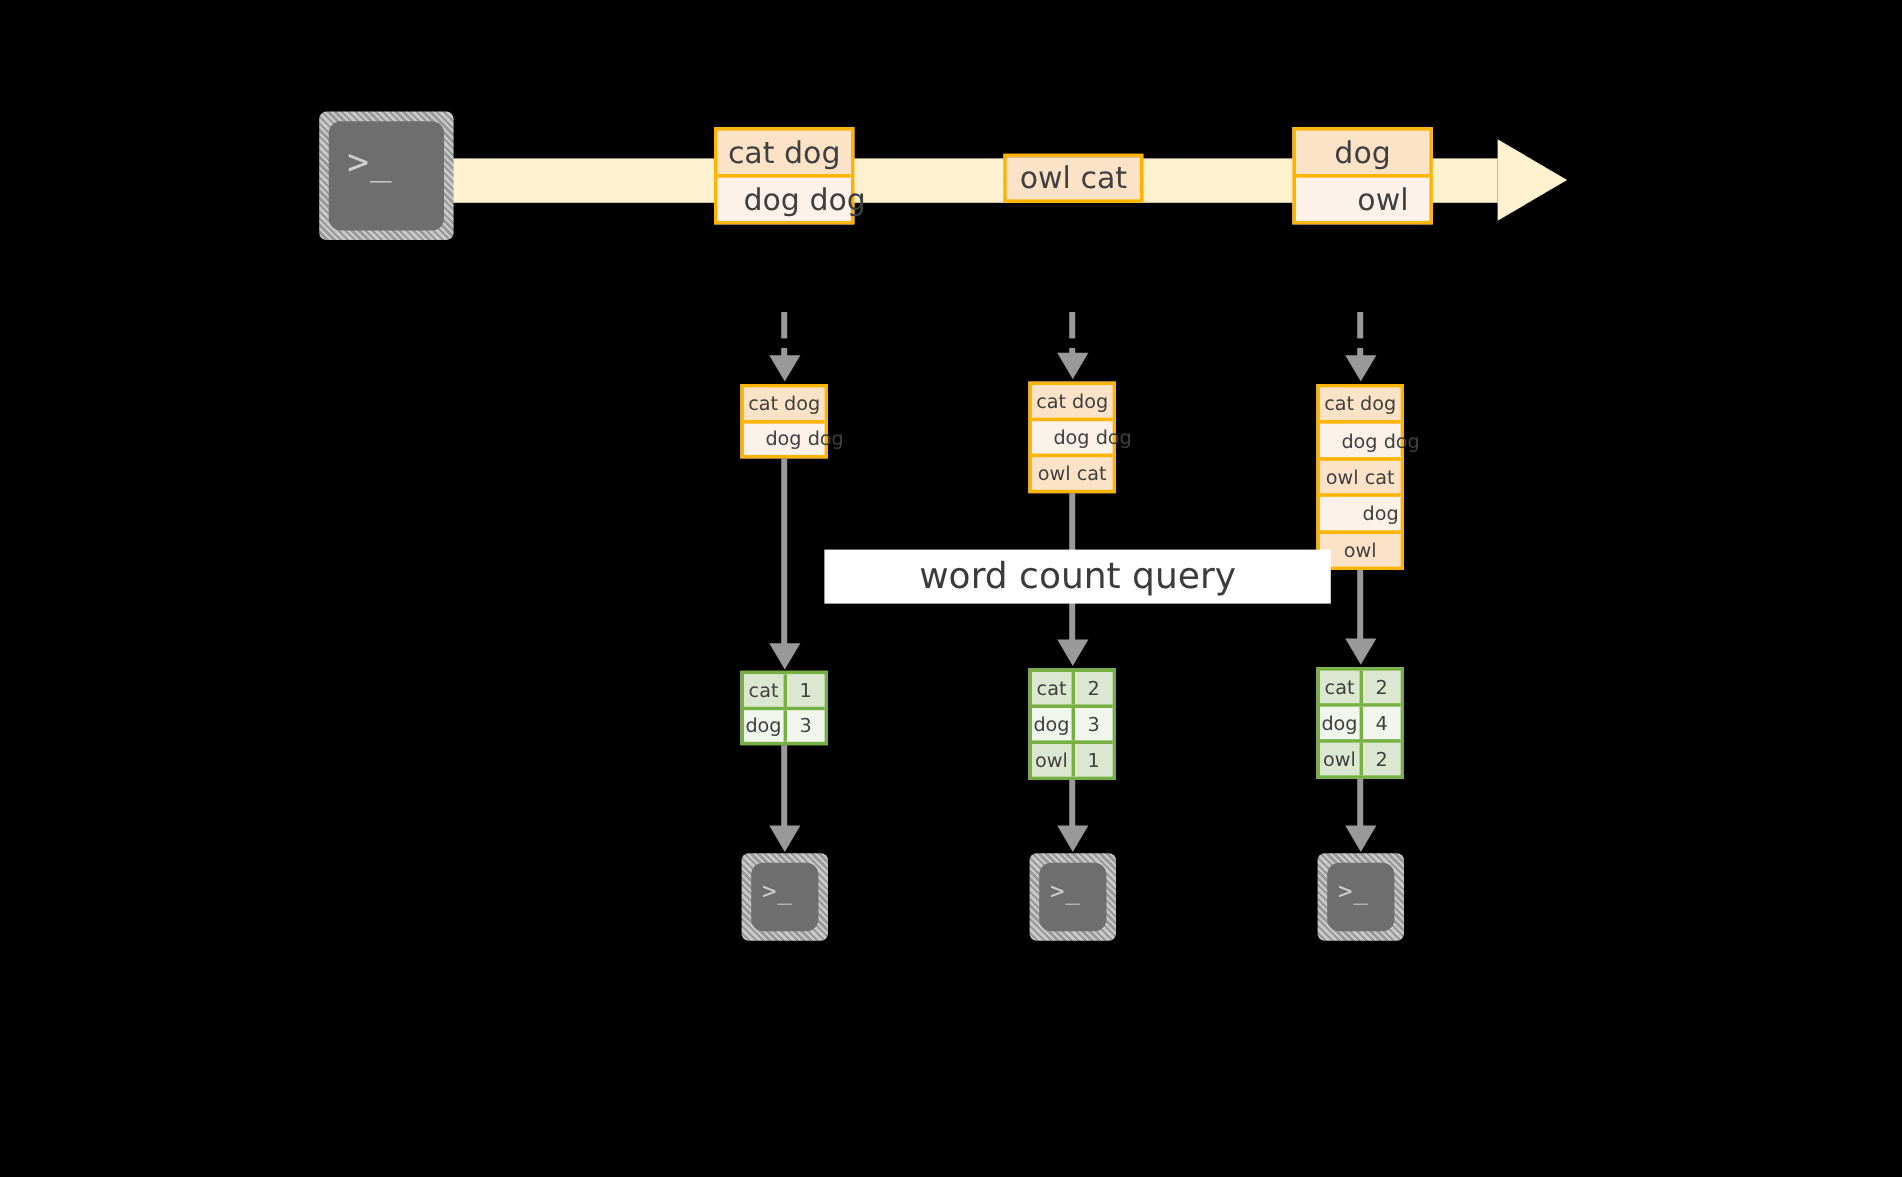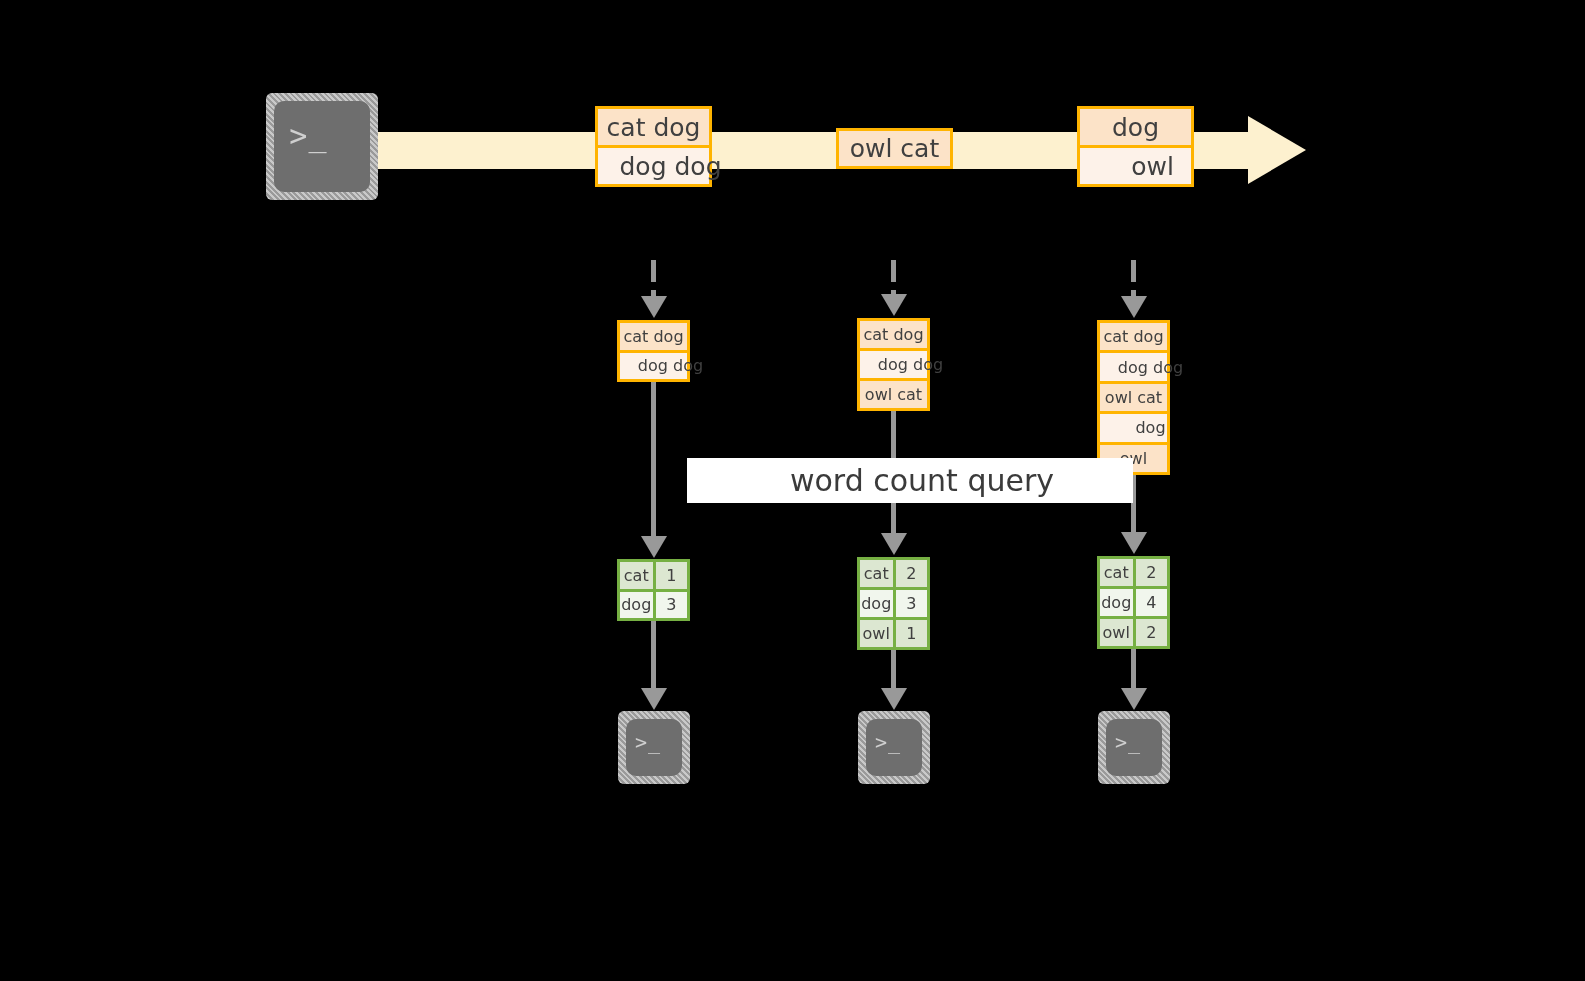--- a/index.html
+++ b/index.html
@@ -138,21 +138,20 @@
     border-top: 22px solid #999999;
   }
 
   
   .query-band {
     position: absolute;
     background: #ffffff;
     display: flex;
     align-items: center;
     justify-content: center;
-    padding-left: 24px;
   }
   .query-band span {
     font-size: 30px;
     color: #3b3b3b;
     white-space: nowrap;
   }
 </style>
 </head>
 <body>
 

